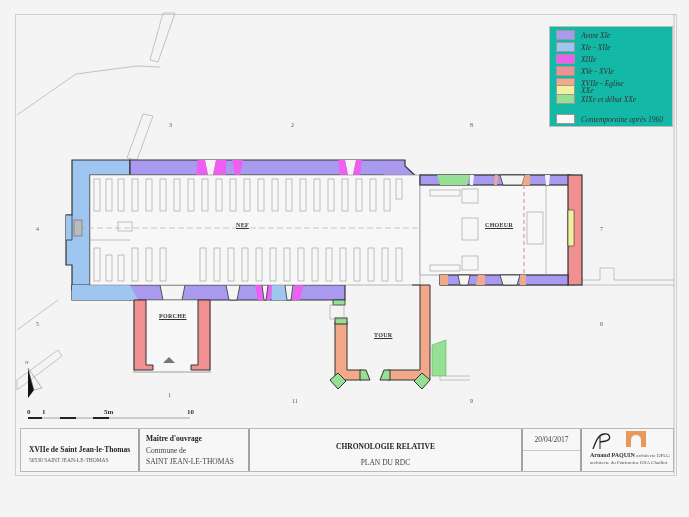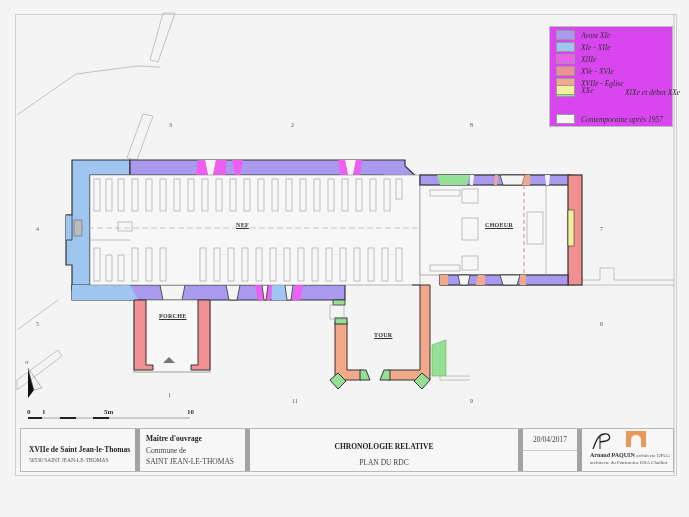--- a/index.html
+++ b/index.html
@@ -1,24 +1,24 @@
 <!DOCTYPE html>
 <html><head>
 <meta charset="utf-8">
 <style>
   html,body{margin:0;padding:0;background:#f4f4f4;}
   body{width:689px;height:517px;position:relative;overflow:hidden;font-family:"Liberation Serif",serif;}
   .frame{position:absolute;left:15px;top:14px;width:660px;height:460px;border:1px solid #cfcfcf;background:#f4f4f4;}
   .plan{position:absolute;left:0;top:0;}
-  .legend{position:absolute;left:549px;top:26px;width:122px;height:99px;border:1px solid #bdbdbd;background:#d946ef;}
+  .legend{position:absolute;left:549px;top:26px;width:122px;height:99px;border:1px solid #bdbdbd;background:#14b8a6;}
   .legend-item{position:absolute;left:6px;height:10px;display:flex;align-items:center;}
   .swatch{width:17px;height:8px;border:1px solid #9a9a9a;margin-right:6px;}
   .legend-label{font-size:7.5px;font-style:italic;color:#333;white-space:nowrap;}
   .tb{position:absolute;left:20px;top:428px;width:652px;height:42px;border:1px solid #b8b8b8;background:#f7f7f7;display:flex;}
-  .tb-cell{border-right:5px solid #a3a3a3;height:100%;position:relative;box-sizing:border-box;}
+  .tb-cell{border-right:2px solid #a3a3a3;height:100%;position:relative;box-sizing:border-box;}
   .tb-cell:last-child{border-right:none;}
   .t-bold{font-weight:bold;font-size:7.5px;color:#222;}
   .t-small{font-size:5.5px;color:#555;}
   .t-norm{font-size:7.5px;color:#444;}
   .lbl{position:absolute;font-family:"Liberation Serif",serif;font-size:6px;font-weight:bold;color:#333;text-decoration:underline;letter-spacing:0.3px;}
   .elev{position:absolute;font-size:6px;color:#555;}
   .scale-text{position:absolute;font-size:7px;color:#333;font-weight:bold;}
 </style>
 </head>
 <body>
@@ -227,31 +227,31 @@
     <span class="legend-label">XIIIe</span>
   </div>
   <div class="legend-item" style="top:39px;">
     <span class="swatch" style="background:#f09090"></span>
     <span class="legend-label">XVe - XVIe</span>
   </div>
   <div class="legend-item" style="top:51px;">
     <span class="swatch" style="background:#f2a98a"></span>
     <span class="legend-label">XVIIe - Eglise</span>
   </div>
-  <div class="legend-item" style="top:60px;gap:44px;">
+  <div class="legend-item" style="top:67px;">
     <span class="swatch" style="background:#96e096"></span>
     <span class="legend-label">XIXe et début XXe</span>
   </div>
   <div class="legend-item" style="top:58px;">
     <span class="swatch" style="background:#f2f09a"></span>
     <span class="legend-label">XXe</span>
   </div>
   <div class="legend-item" style="top:87px;">
     <span class="swatch" style="background:#f7f7f7"></span>
-    <span class="legend-label">Contemporaine après 1957</span>
+    <span class="legend-label">Contemporaine après 1960</span>
   </div>
 </div>
 
 <div class="tb">
   <div class="tb-cell" style="width:119px;">
     <div class="t-bold" style="position:absolute;left:8px;top:16px;">XVIIe de Saint Jean-le-Thomas</div>
     <div class="t-small" style="position:absolute;left:8px;top:28px;">50530 SAINT JEAN-LE-THOMAS</div>
   </div>
   <div class="tb-cell" style="width:110px;">
     <div class="t-bold" style="position:absolute;left:6px;top:5px;">Maître d'ouvrage</div>

